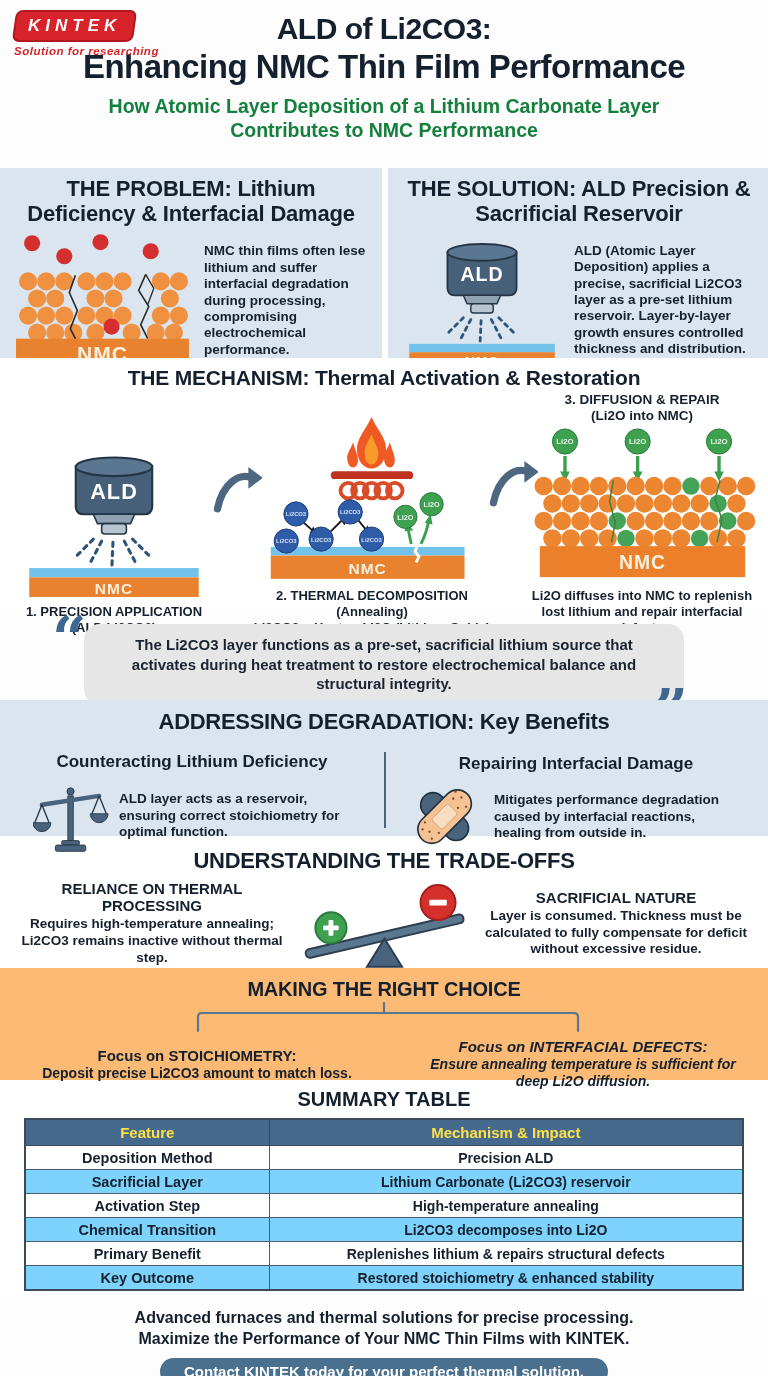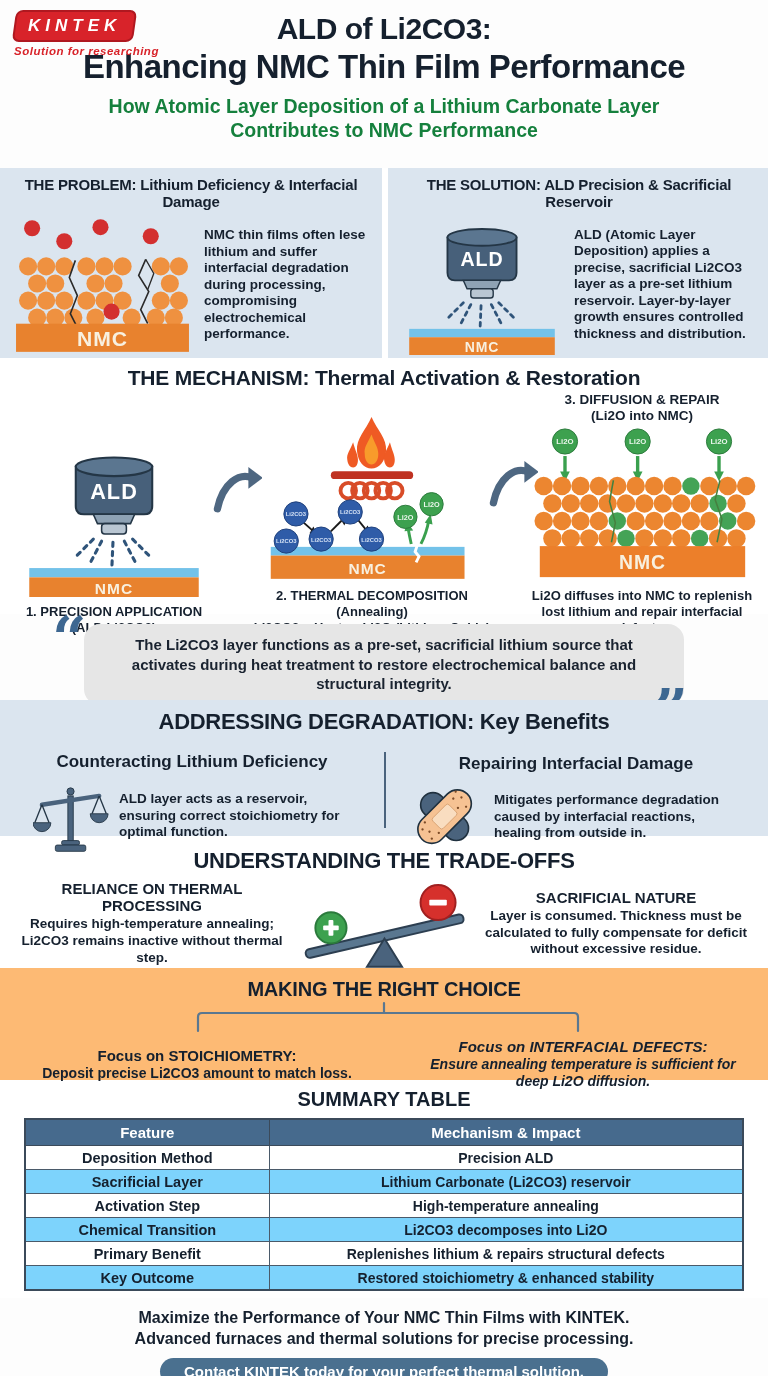--- a/index.html
+++ b/index.html
@@ -12,21 +12,21 @@
   .logo-box { display:inline-block; background:#d8232a; border-radius:7px; padding:4px 12px; transform:skewX(-8deg); border:2px solid #b01820; }
   .logo-box span { display:inline-block; transform:skewX(8deg); color:#fff; font-weight:bold; font-style:italic; font-size:17px; letter-spacing:5px; }
   .logo-tag { color:#d8232a; font-size:11.5px; font-weight:bold; font-style:italic; margin-top:3px; letter-spacing:0.5px; }
   .title1 { font-size:30px; font-weight:bold; letter-spacing:-0.5px; }
   .title2 { font-size:33px; font-weight:bold; letter-spacing:-0.5px; margin-top:2px; }
   .subtitle { font-size:19.5px; font-weight:bold; width:640px; margin:8px auto 0; line-height:1.25; color:#15803d; }
 
   
   .duo { height:190px; display:grid; grid-template-columns:1fr 1fr; gap:6px; background:#fff; }
   .panel { background:#dbe5ef; padding:9px 10px 0; }
-  .panel h3 { font-size:15px; line-height:1.12; text-align:center; font-weight:bold; letter-spacing:-0.2px; }
+  .panel h3 { font-size:22px; line-height:1.12; text-align:center; font-weight:bold; letter-spacing:-0.2px; }
   .panel-body { display:flex; align-items:center; gap:8px; margin-top:4px; }
   .panel-body p { font-size:13.5px; font-weight:600; line-height:1.22; }
   .prob-text { width:168px; }
   .sol-text { width:186px; }
 
   
   .mechanism { height:256px; background:#fff; position:relative; padding-top:8px; }
   .mech-title { text-align:center; font-size:21px; font-weight:bold; letter-spacing:-0.2px; }
   .steps { display:flex; justify-content:space-between; align-items:flex-end; padding:0 8px; margin-top:2px; }
   .step { text-align:center; }
@@ -69,21 +69,21 @@
   .choice-row { display:flex; justify-content:space-between; padding:0 32px; margin-top:1px;align-items:center; }
   .choice-col { text-align:center; }
   .choice-col h5 { font-size:15px; font-weight:bold; }
   .choice-col p { font-size:14px; font-weight:600; line-height:1.22; margin-top:1px; }
   .cc-left { width:330px; } .cc-right { width:306px;font-style:italic; }
 
   
   .summary { height:218px; background:#fff; padding-top:8px; }
   .summary h2 { text-align:center; font-size:20px; font-weight:bold; margin-bottom:7px; }
   table { width:720px; margin:0 auto; border-collapse:collapse; border:2px solid #3b4a5a; }
-  th { background:#466a8d; color:#ffffff; font-size:15px; font-weight:bold; padding:4px 2px; border:1px solid #3b4a5a; }
+  th { background:#466a8d; color:#fde047; font-size:15px; font-weight:bold; padding:4px 2px; border:1px solid #3b4a5a; }
   td { text-align:center; font-size:14px; padding:3.5px 2px; border:1px solid #4a5a6a; }
   td.feat { font-weight:bold; width:34%; font-size:14.5px; }
   td.imp { font-weight:600; }
   tr.alt td { background:#7dd3fc; }
 
   
   .footer { text-align:center; padding-top:10px; }
   .footer .f-line { font-size:16px; font-weight:bold; line-height:1.3; }
   .cta-pill { display:inline-block; background:#4a708f; color:#fff; border-radius:18px; padding:5px 24px; font-size:15px; font-weight:600; margin:8px 0 6px; }
 
@@ -492,19 +492,19 @@
         </tr>
         <tr class="alt">
           <td class="feat">Key Outcome</td>
           <td class="imp">Restored stoichiometry &amp; enhanced stability</td>
         </tr>
       </tbody>
     </table>
   </div>
 
   <div class="footer">
+    <div class="f-line">Advanced furnaces and thermal solutions for precise processing.</div>
     <div class="f-line">Maximize the Performance of Your NMC Thin Films with KINTEK.</div>
-    <div class="f-line">Advanced furnaces and thermal solutions for precise processing.</div>
     <div><span class="cta-pill">Contact KINTEK today for your perfect thermal solution.</span></div>
 
   </div>
 
 </div>
 
 </body></html>

